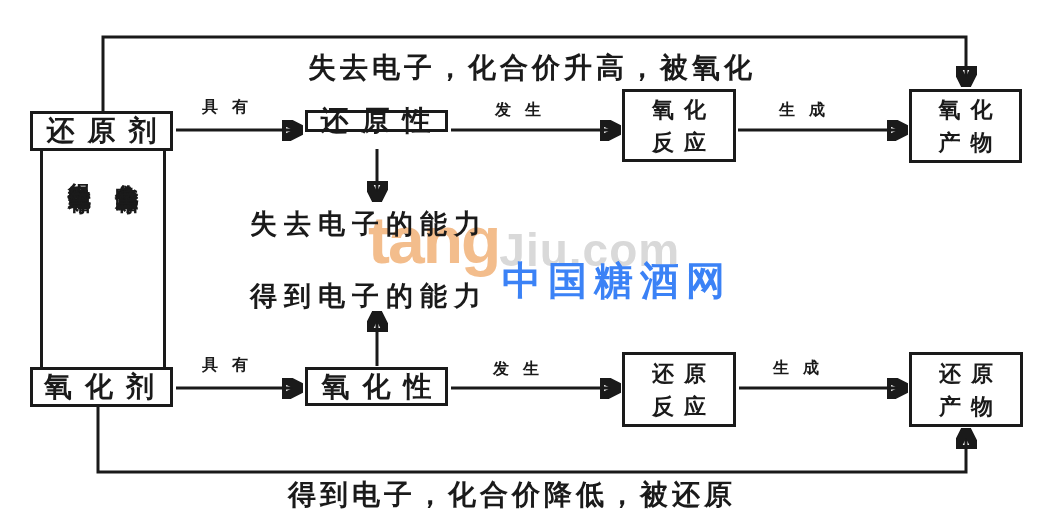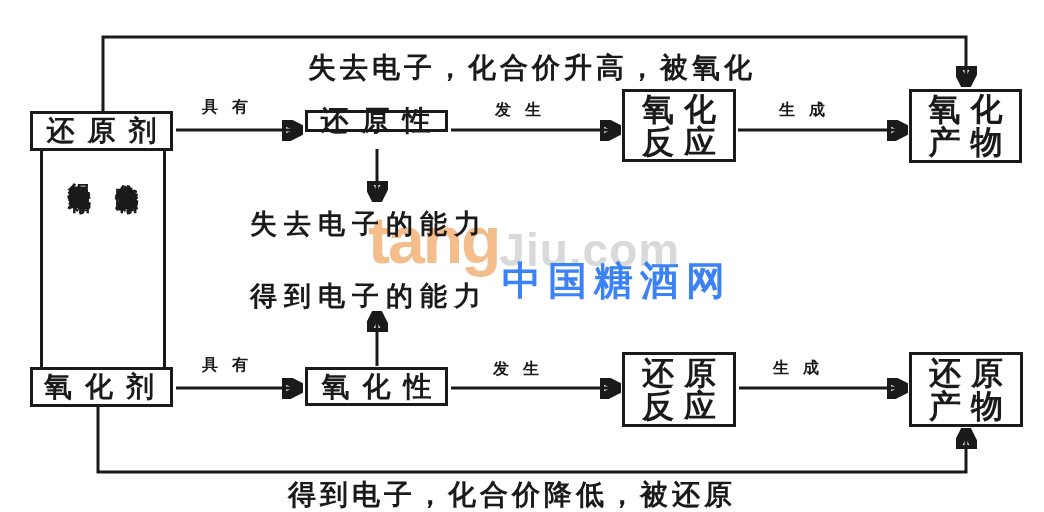--- a/index.html
+++ b/index.html
@@ -15,21 +15,21 @@
   .wm-site{position:absolute;left:502px;top:254px;z-index:1;font-size:39px;font-weight:bold;
     color:#3b82f6;letter-spacing:7px;white-space:nowrap;}
   
   .wires{position:absolute;left:0;top:0;z-index:2;}
   .wires path{fill:none;stroke:#1a1a1a;stroke-width:3px;}
   
   .box{position:absolute;z-index:3;box-sizing:border-box;border:3px solid #1a1a1a;background:#ffffff;
     display:flex;flex-direction:column;align-items:center;justify-content:center;
     font-weight:bold;white-space:nowrap;}
   .box.single{font-size:28px;letter-spacing:13px;padding-left:13px;}
-  .box.double{font-size:32px;line-height:33px;letter-spacing:10px;padding-left:10px;text-align:left;}
+  .box.double{font-size:22px;line-height:33px;letter-spacing:10px;padding-left:10px;text-align:left;}
   .vbox{position:absolute;z-index:2;box-sizing:border-box;border:3px solid #1a1a1a;background:#ffffff;
     display:flex;flex-direction:row;justify-content:space-evenly;align-items:flex-start;padding-top:14px;}
   .vcol{writing-mode:vertical-lr;text-orientation:upright;font-size:23px;font-weight:bold;
     letter-spacing:1px;line-height:1;}
   
   .lbl{position:absolute;z-index:3;font-weight:bold;white-space:nowrap;color:#1a1a1a;}
   .lbl.banner{font-size:28px;letter-spacing:4px;}
   .lbl.edge{font-size:16px;letter-spacing:14px;}
   .lbl.note{font-size:27px;letter-spacing:7px;}
 </style>

